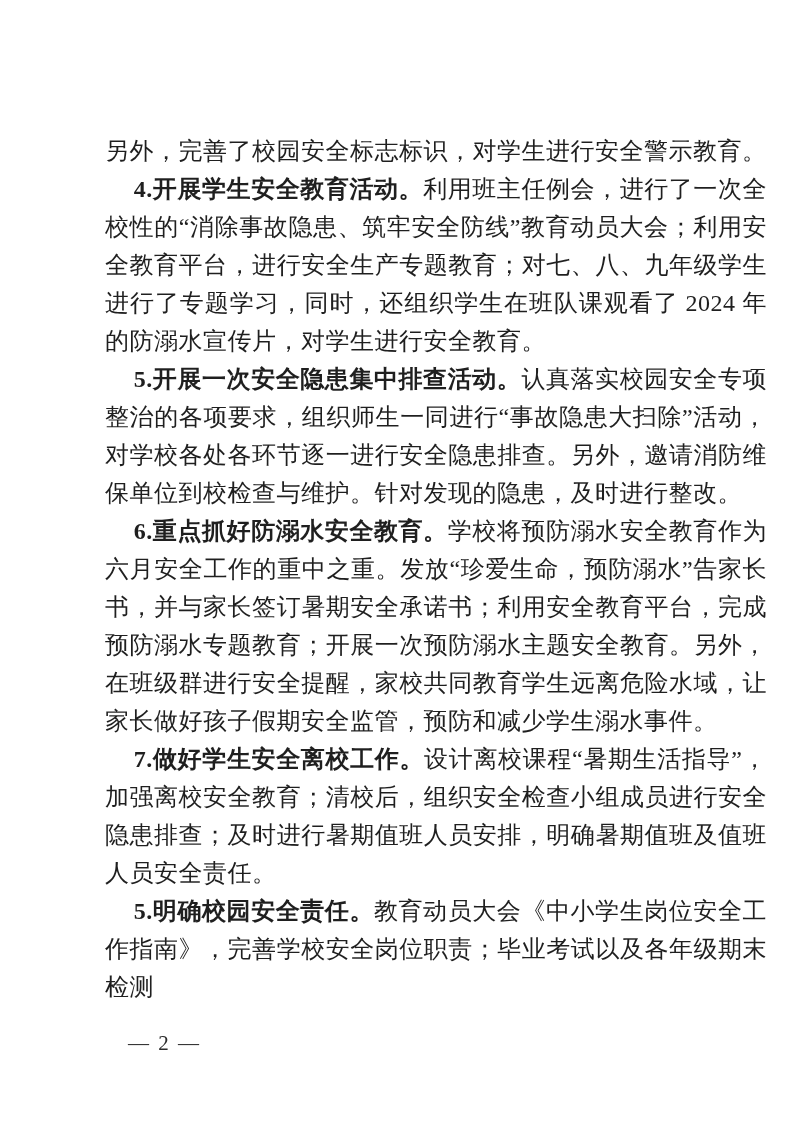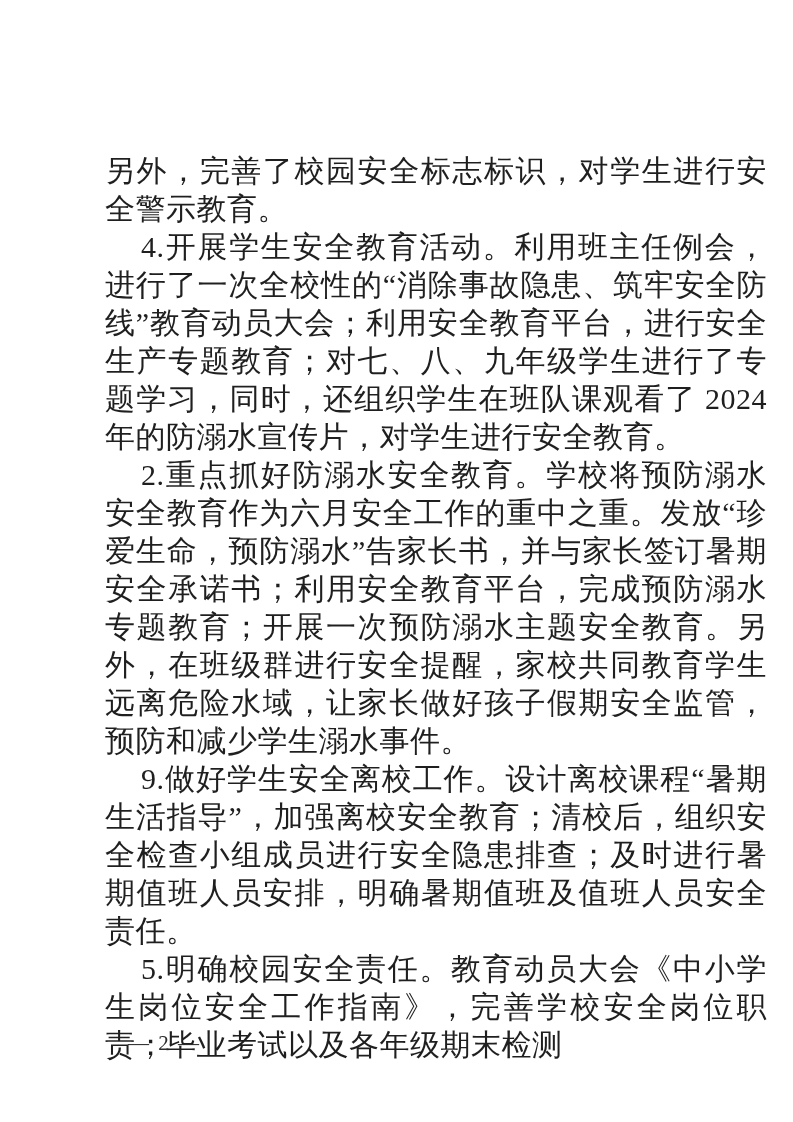--- a/index.html
+++ b/index.html
@@ -12,40 +12,40 @@
     width: 793px;
     height: 1122px;
     background: #ffffff;
     overflow: hidden;
     font-family: "Liberation Serif", "DejaVu Serif", serif;
     color: #1f1f1f;
   }
   .content {
     position: absolute;
     left: 105px;
-    top: 152px;
+    top: 132px;
     width: 662px;
-    font-size: 30px;
+    font-size: 24px;
     line-height: 38px;
     text-align: justify;
     text-justify: inter-ideograph;
     letter-spacing: 0.5px;
   }
   .content p {
     margin: 0;
     padding: 0;
   }
   p.continuation {
     text-indent: 0;
   }
   p.numbered {
     text-indent: 1.2em;
   }
   .para-label {
-    font-weight: 400;
+    font-weight: 700;
   }
   .footer {
     position: absolute;
     left: 128px;
     top: 1028px;
     font-size: 21px;
     line-height: 30px;
     color: #2a2a2a;
     letter-spacing: 2px;
   }
@@ -54,24 +54,25 @@
 <body>
 
 <div class="page">
 
   <div class="content">
 
     <p class="continuation">另外，完善了校园安全标志标识，对学生进行安全警示教育。</p>
 
     <p class="numbered"><span class="para-label">4.开展学生安全教育活动。</span><span>利用班主任例会，进行了一次全校性的“消除事故隐患、筑牢安全防线”教育动员大会；利用安全教育平台，进行安全生产专题教育；对七、八、九年级学生进行了专题学习，同时，还组织学生在班队课观看了 2024 年的防溺水宣传片，对学生进行安全教育。</span></p>
 
+    <p class="numbered"><span class="para-label">5.开展一次安全隐患集中排查活动。</span><span>认真落实校园安全专项整治的各项要求，组织师生一同进行“事故隐患大扫除”活动，对学校各处各环节逐一进行安全隐患排查。另外，邀请消防维保单位到校检查与维护。针对发现的隐患，及时进行整改。</span></p>
 
-    <p class="numbered"><span class="para-label">2.重点抓好防溺水安全教育。</span><span>学校将预防溺水安全教育作为六月安全工作的重中之重。发放“珍爱生命，预防溺水”告家长书，并与家长签订暑期安全承诺书；利用安全教育平台，完成预防溺水专题教育；开展一次预防溺水主题安全教育。另外，在班级群进行安全提醒，家校共同教育学生远离危险水域，让家长做好孩子假期安全监管，预防和减少学生溺水事件。</span></p>
+    <p class="numbered"><span class="para-label">6.重点抓好防溺水安全教育。</span><span>学校将预防溺水安全教育作为六月安全工作的重中之重。发放“珍爱生命，预防溺水”告家长书，并与家长签订暑期安全承诺书；利用安全教育平台，完成预防溺水专题教育；开展一次预防溺水主题安全教育。另外，在班级群进行安全提醒，家校共同教育学生远离危险水域，让家长做好孩子假期安全监管，预防和减少学生溺水事件。</span></p>
 
-    <p class="numbered"><span class="para-label">9.做好学生安全离校工作。</span><span>设计离校课程“暑期生活指导”，加强离校安全教育；清校后，组织安全检查小组成员进行安全隐患排查；及时进行暑期值班人员安排，明确暑期值班及值班人员安全责任。</span></p>
+    <p class="numbered"><span class="para-label">7.做好学生安全离校工作。</span><span>设计离校课程“暑期生活指导”，加强离校安全教育；清校后，组织安全检查小组成员进行安全隐患排查；及时进行暑期值班人员安排，明确暑期值班及值班人员安全责任。</span></p>
 
     <p class="numbered"><span class="para-label">5.明确校园安全责任。</span><span>教育动员大会《中小学生岗位安全工作指南》，完善学校安全岗位职责；毕业考试以及各年级期末检测</span></p>
 
   </div>
 
   <div class="footer">— 2 —</div>
 
 </div>
 
 </body></html>

